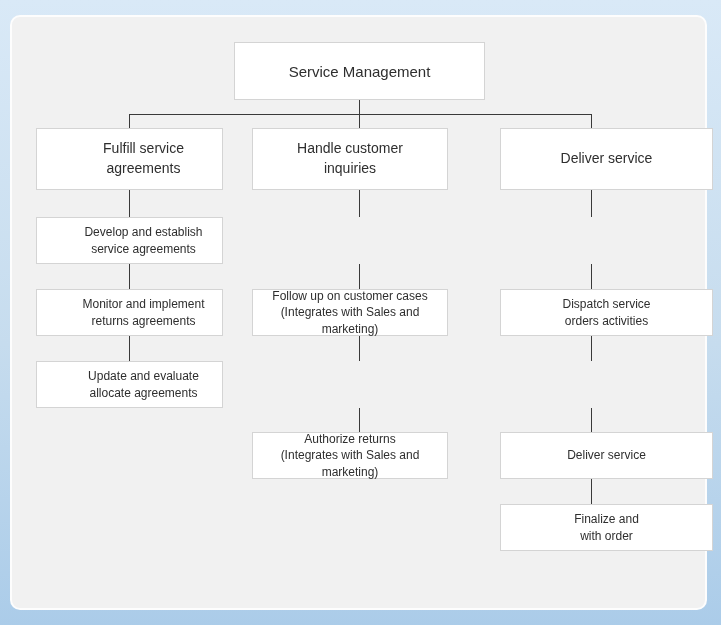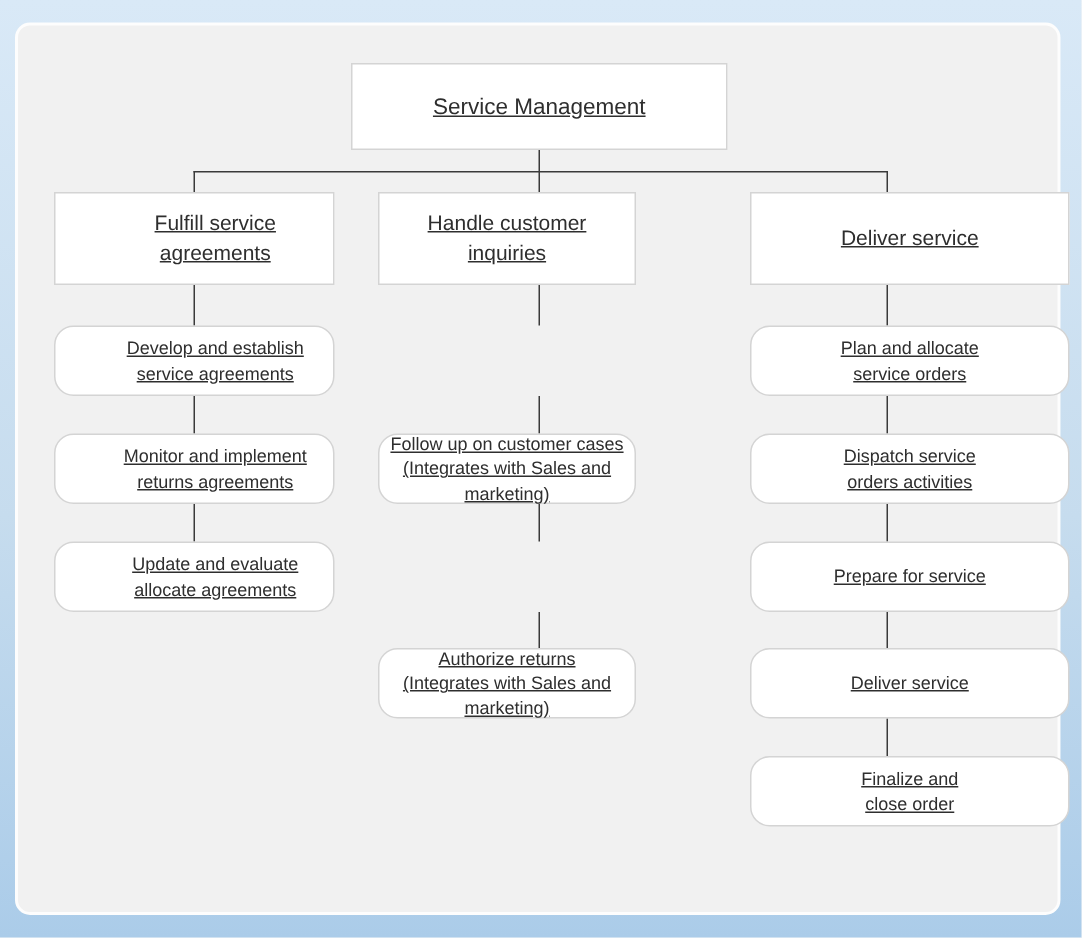--- a/index.html
+++ b/index.html
@@ -46,27 +46,26 @@
     background: #ffffff;
     border: 1px solid #d4d4d4;
     color: #2e2e2e;
     display: flex;
     align-items: center;
     justify-content: center;
     text-align: center;
     white-space: pre-line;
     z-index: 3;
     cursor: default;
-    text-decoration: underline;
   }
   .root-node { left: 234px; top: 42px; width: 251px; height: 58px; font-size: 15px; }
   .hdr  { top: 128px; height: 62px; font-size: 14px; line-height: 1.4; }
-  .item { height: 47px; font-size: 12px; line-height: 1.35; border-radius: 13px; }
+  .item { height: 47px; font-size: 12px; line-height: 1.35; }
   .c1 { left: 36px;  width: 187px; padding-left: 28px; }
-  .c2 { left: 252px; width: 172px; }
+  .c2 { left: 252px; width: 196px; }
   .c3 { left: 500px; width: 213px; }
   .r1 { top: 217px; }
   .r2 { top: 289px; }
   .r3 { top: 361px; }
   .r4 { top: 432px; }
   .r5 { top: 504px; }
 </style>
 </head>
 <body>
 
@@ -104,21 +103,18 @@
 allocate agreements</div>
 
   <div class="node hdr c2">Handle customer
 inquiries</div>
   <div class="node item c2 r2">Follow up on customer cases
 (Integrates with Sales and marketing)</div>
   <div class="node item c2 r4">Authorize returns
 (Integrates with Sales and marketing)</div>
 
   <div class="node hdr c3">Deliver service</div>
-  <div class="node item c3 r1">Plan and allocate
-service orders</div>
   <div class="node item c3 r2">Dispatch service
 orders activities</div>
-  <div class="node item c3 r3">Prepare for service</div>
   <div class="node item c3 r4">Deliver service</div>
   <div class="node item c3 r5">Finalize and
-close order</div>
+with order</div>
 </div>
 
 </body></html>

